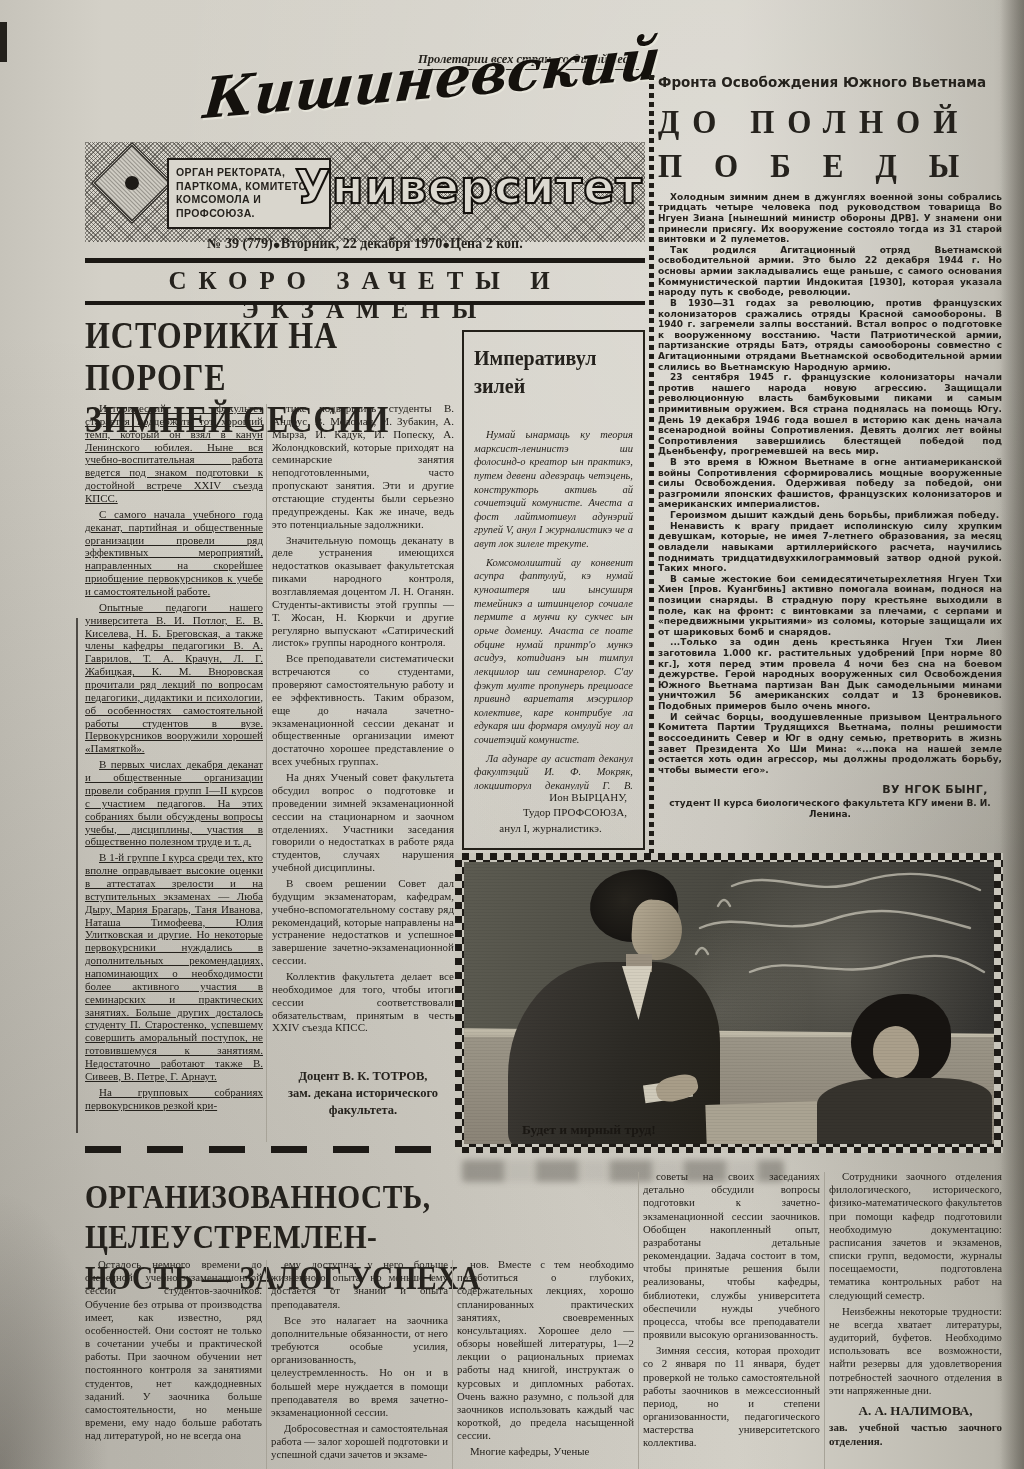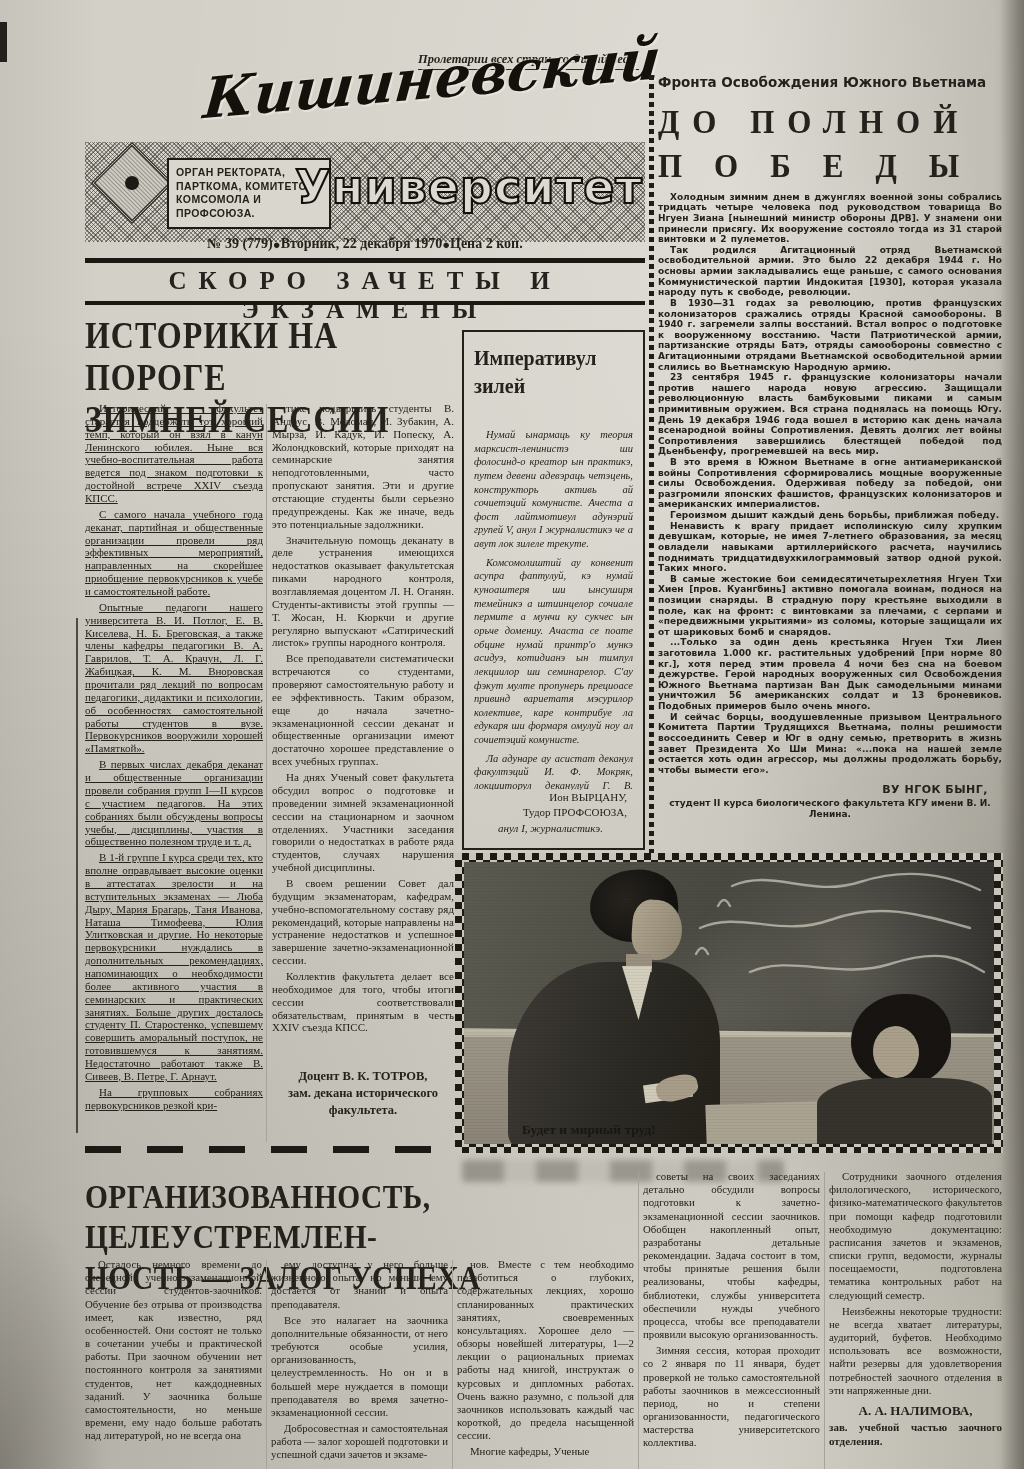--- a/index.html
+++ b/index.html
@@ -58,21 +58,21 @@
   .ist-c2{left:272px;top:402px;width:182px;height:658px;}
   .col-rule-ist{left:266px;top:404px;width:1px;height:738px;background:#a7a398;}
   .sig-totrov{left:272px;top:1068px;width:182px;text-align:center;font:bold 12.5px/1.35 "Liberation Serif",serif;}
   
   .imp-box{left:462px;top:330px;width:183px;height:520px;border:2px solid #232019;padding:12px 10px;
     box-sizing:border-box;display:flex;flex-direction:column;}
   .imp-title{font:bold 20px/1.4 "Liberation Serif",serif;margin-bottom:28px;}
   .imp-body{flex:1;overflow:hidden;font:italic 10.5px/1.3 "Liberation Serif",serif;text-align:justify;}
   .imp-body p{margin:0 0 5px;text-indent:12px;}
   .imp-sig{font:11px/1.4 "Liberation Serif",serif;text-align:right;padding-right:6px;}
-  .imp-sig .ln3{text-align:center;font-style:italic;}
+  .imp-sig .ln3{text-align:center;}
   
   .viet{left:658px;top:73px;width:344px;}
   .viet-kicker{font:bold 13.5px/1.35 "DejaVu Sans",sans-serif;margin-bottom:10px;}
   .viet-head{font:bold 31px/1.3 "Liberation Serif",serif;transform:scaleY(1.08);transform-origin:left top;margin-bottom:10px;}
   .viet-head .l1{letter-spacing:13px;display:block;}
   .viet-head .l2{letter-spacing:32px;display:block;}
   .viet-body{font:bold 9px/1.18 "DejaVu Sans",sans-serif;text-align:justify;word-spacing:1px;}
   .viet-body p{margin:0;text-indent:12px;}
   .viet-sig-name{margin-top:8px;text-align:right;font:bold 11px/1.3 "DejaVu Sans",sans-serif;letter-spacing:.5px;padding-right:14px;}
   .viet-sig-role{text-align:center;font:bold 9px/1.3 "DejaVu Sans",sans-serif;}

